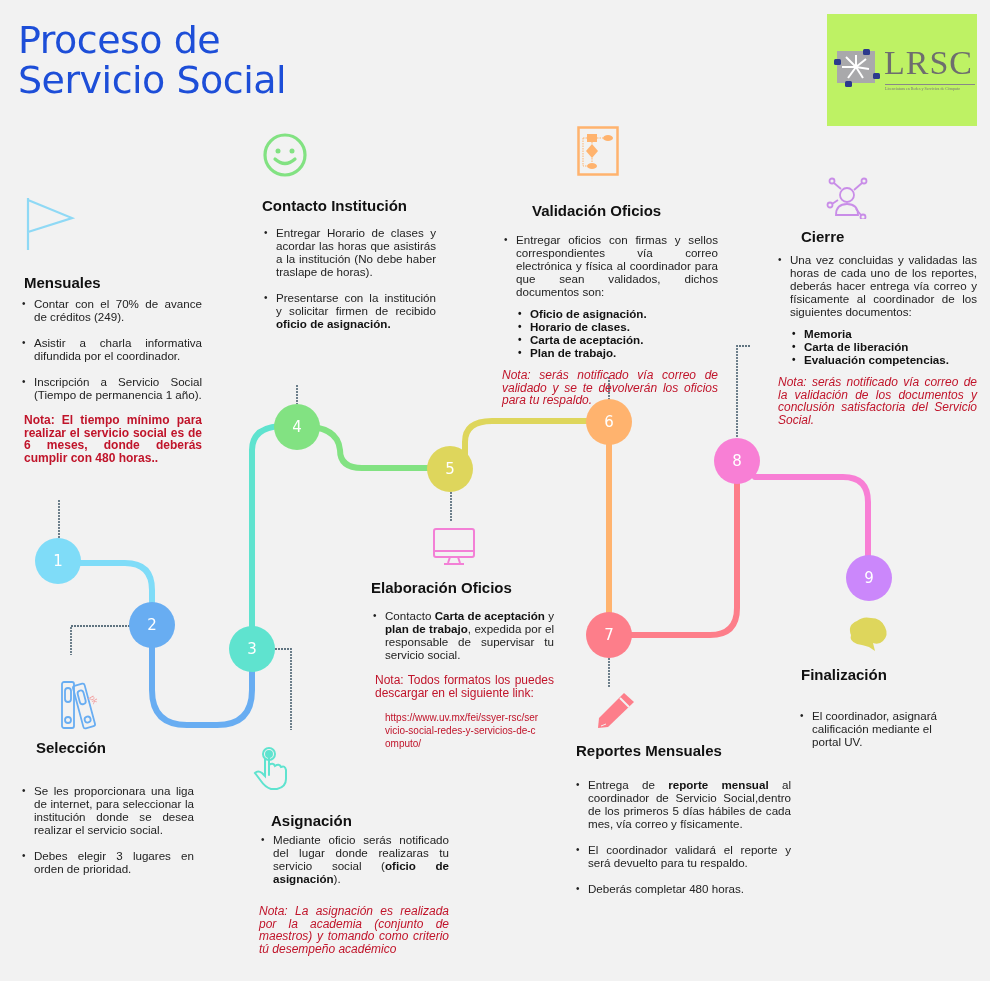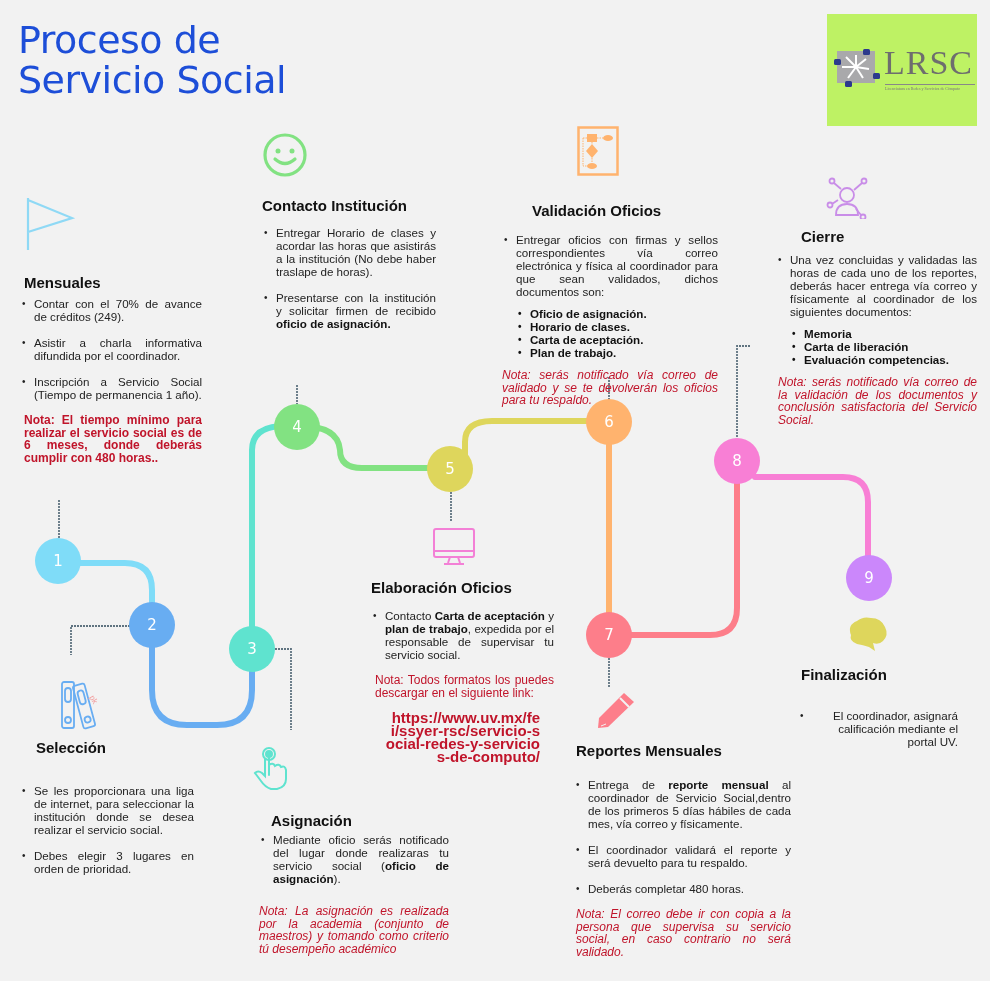--- a/index.html
+++ b/index.html
@@ -13,21 +13,21 @@
   .logo-mark { position: absolute; left: 6px; top: 33px; width: 48px; height: 40px; }
   h3 { font-size: 15px; font-weight: bold; color: #111; }
   ul { list-style: none; }
   ul li { position: relative; padding-left: 14px; font-size: 11.6px; line-height: 13px; text-align: justify; margin-bottom: 13px; color: #222; }
   ul li::before { content: "\2022"; position: absolute; left: 2px; top: 0; font-size: 10px; }
   ul.docs { margin-left: 14px; margin-top: -4px; margin-bottom: 10px; }
   ul.docs li { margin-bottom: 0; font-weight: bold; color: #111; }
   .note { font-size: 12px; line-height: 12.5px; color: #c0142a; text-align: justify; }
   .note.i { font-style: italic; }
   .note.b { font-weight: bold; }
-  .link { font-size: 15px; line-height: 13px; font-weight: bold; color: #c0142a; text-align: right; }
+  .link { font-size: 10px; line-height: 13px; font-weight: normal; color: #c0142a; text-align: left; }
   b { font-weight: bold; color: #111; }
   .node { position: absolute; width: 46px; height: 46px; border-radius: 50%; color: #fff; font-size: 15px; text-align: center; line-height: 46px; font-family: "DejaVu Sans", sans-serif; }
   svg.path { position: absolute; left: 0; top: 0; }
 </style>
 </head>
 <body>
 
 <h1 class="abs title" style="width:360px;">Proceso de Servicio Social</h1>
 
 <div class="abs logo">
@@ -204,34 +204,33 @@
   <p class="note i">Nota: serás notificado vía correo de validado y se te devolverán los oficios para tu respaldo.</p>
 </div>
 
 <div class="abs" style="left:576px;top:742px;width:215px">
   <h3 style="margin-bottom:19px">Reportes Mensuales</h3>
   <ul style="margin-left:-2px">
     <li><span>Entrega de </span><b>reporte mensual</b><span> al coordinador de Servicio Social,dentro de los primeros 5 días hábiles de cada mes, vía correo y físicamente.</span></li>
     <li>El coordinador validará el reporte y será devuelto para tu respaldo.</li>
     <li>Deberás completar 480 horas.</li>
   </ul>
-  <p class="note i" style="margin-top:8px">Nota: El correo debe ir con copia a la persona que supervisa su servicio social, en caso contrario no será validado.</p>
 </div>
 
 <div class="abs" style="left:776px;top:228px;width:201px">
   <h3 style="margin-left:25px;margin-bottom:8px">Cierre</h3>
   <ul>
     <li>Una vez concluidas y validadas las horas de cada uno de los reportes, deberás hacer entrega vía correo y físicamente al coordinador de los siguientes documentos:</li>
   </ul>
   <ul class="docs">
     <li>Memoria</li>
     <li>Carta de liberación</li>
     <li>Evaluación competencias.</li>
   </ul>
   <p class="note i" style="margin-left:2px">Nota: serás notificado vía correo de la validación de los documentos y conclusión satisfactoria del Servicio Social.</p>
 </div>
 
 <div class="abs" style="left:798px;top:666px;width:160px">
   <h3 style="margin-left:3px;margin-bottom:26px">Finalización</h3>
   <ul>
-    <li style="text-align:right">El coordinador, asignará calificación mediante el portal UV.</li>
+    <li style="text-align:left">El coordinador, asignará calificación mediante el portal UV.</li>
   </ul>
 </div>
 
 </body></html>

